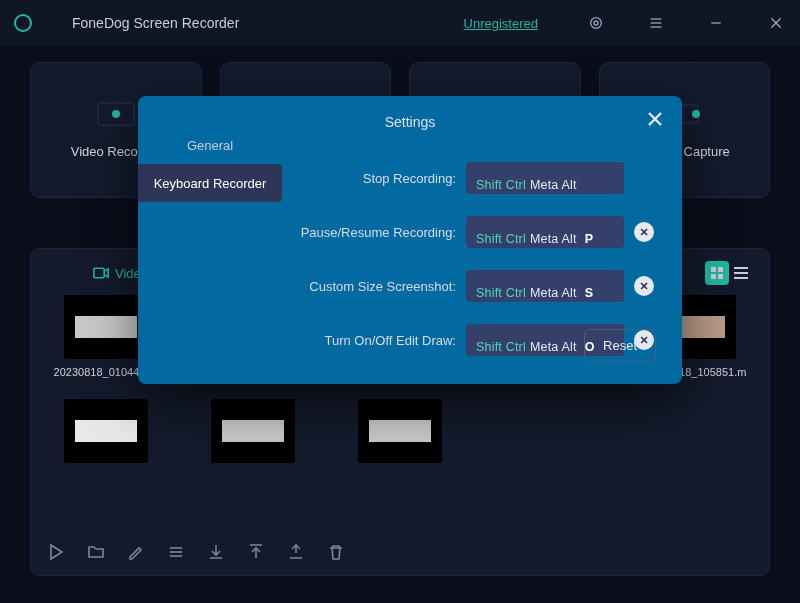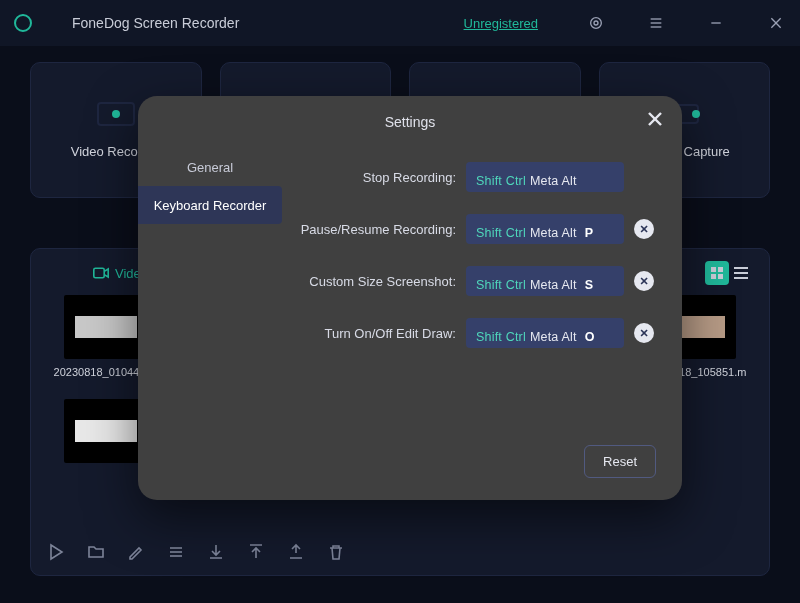--- a/index.html
+++ b/index.html
@@ -85,58 +85,58 @@
     position: absolute; left: 16px; bottom: 12px;
     display: flex; gap: 20px;
   }
   .la-btn { width: 20px; height: 20px; color: #7d8499; cursor: pointer; }
   .la-btn svg { width: 18px; height: 18px; stroke: currentColor; fill: none; stroke-width: 1.6; }
 
   
   .modal {
     position: absolute;
     left: 138px; top: 96px;
-    width: 544px; height: 404px;
-    background: #404040;
-    border-radius: 19px;
+    width: 544px; height: 288px;
+    background: #0369a1;
+    border-radius: 8px;
     box-shadow: 0 18px 50px rgba(0,0,0,.55);
     color: #dfe1ea;
     overflow: hidden;
   }
   .modal-title {
     position: absolute; top: 18px; left: 0; right: 0; text-align: center;
     font-size: 14px;
   }
   .modal-close {
     position: absolute; top: 16px; right: 16px; width: 18px; height: 18px;
     cursor: pointer; color: #e6e8f0;
   }
   .modal-close svg { width: 14px; height: 14px; stroke: currentColor; stroke-width: 2.4; }
   .modal-sidebar {
-    position: absolute; left: 0; top: 52px; width: 144px; height: 78px; text-align: center;
+    position: absolute; left: 0; top: 30px; width: 144px; height: 78px; text-align: center;
   }
   .ms-item {
     height: 38px; display: flex; align-items: center; justify-content: center;
     font-size: 13px; color: #c8cbd8; cursor: pointer;
   }
   .ms-item.active { background: #2e3657; border-radius: 0 4px 4px 0; color: #fff; }
   .pane {
     position: absolute; left: 154px; top: 66px; right: 20px;
     display: flex; flex-direction: column; gap: 22px;
   }
   .row {
     display: grid;
     grid-template-columns: 164px 158px 30px;
     align-items: center;
     gap: 10px;
   }
   .row .lab { text-align: right; font-size: 13px; color: #d8dbe6; }
   .hk {
     height: 30px; background: #35406a; border-radius: 4px;
-    display: flex; align-items: flex-end; padding: 4px 10px;
+    display: flex; align-items: flex-start; padding: 16px 10px;
     font-size: 12.5px; font-weight: 500; letter-spacing: .2px;
     white-space: nowrap; cursor: pointer;
   }
   .seg-a { color: #4fd6bb; }
   .seg-b { color: #e6e8f0; margin-left: 4px; }
   .seg-k { color: #fff; margin-left: 8px; font-weight: 600; }
   .clr {
     width: 20px; height: 20px; border-radius: 50%;
     background: #e6e8f0; color: #2c3558;
     display: flex; align-items: center; justify-content: center;

